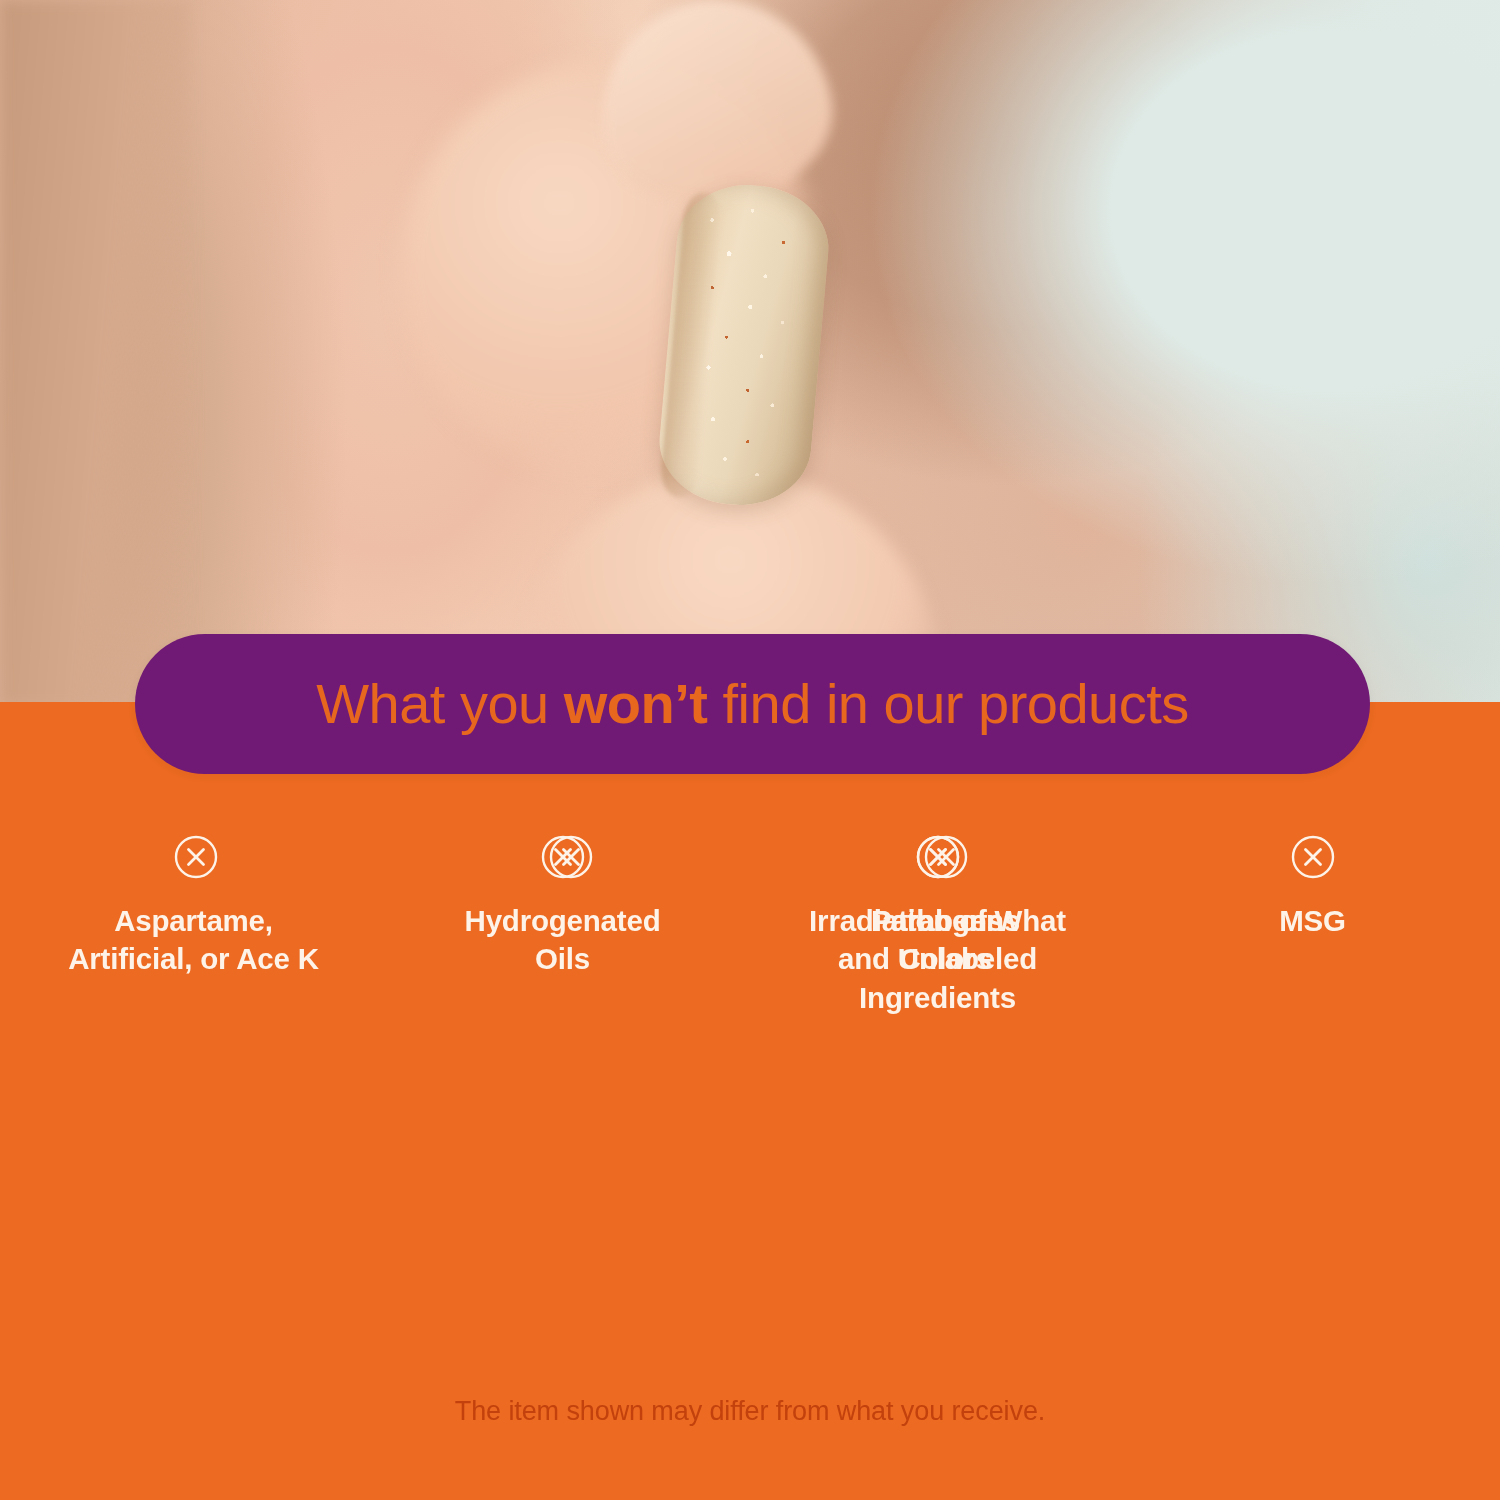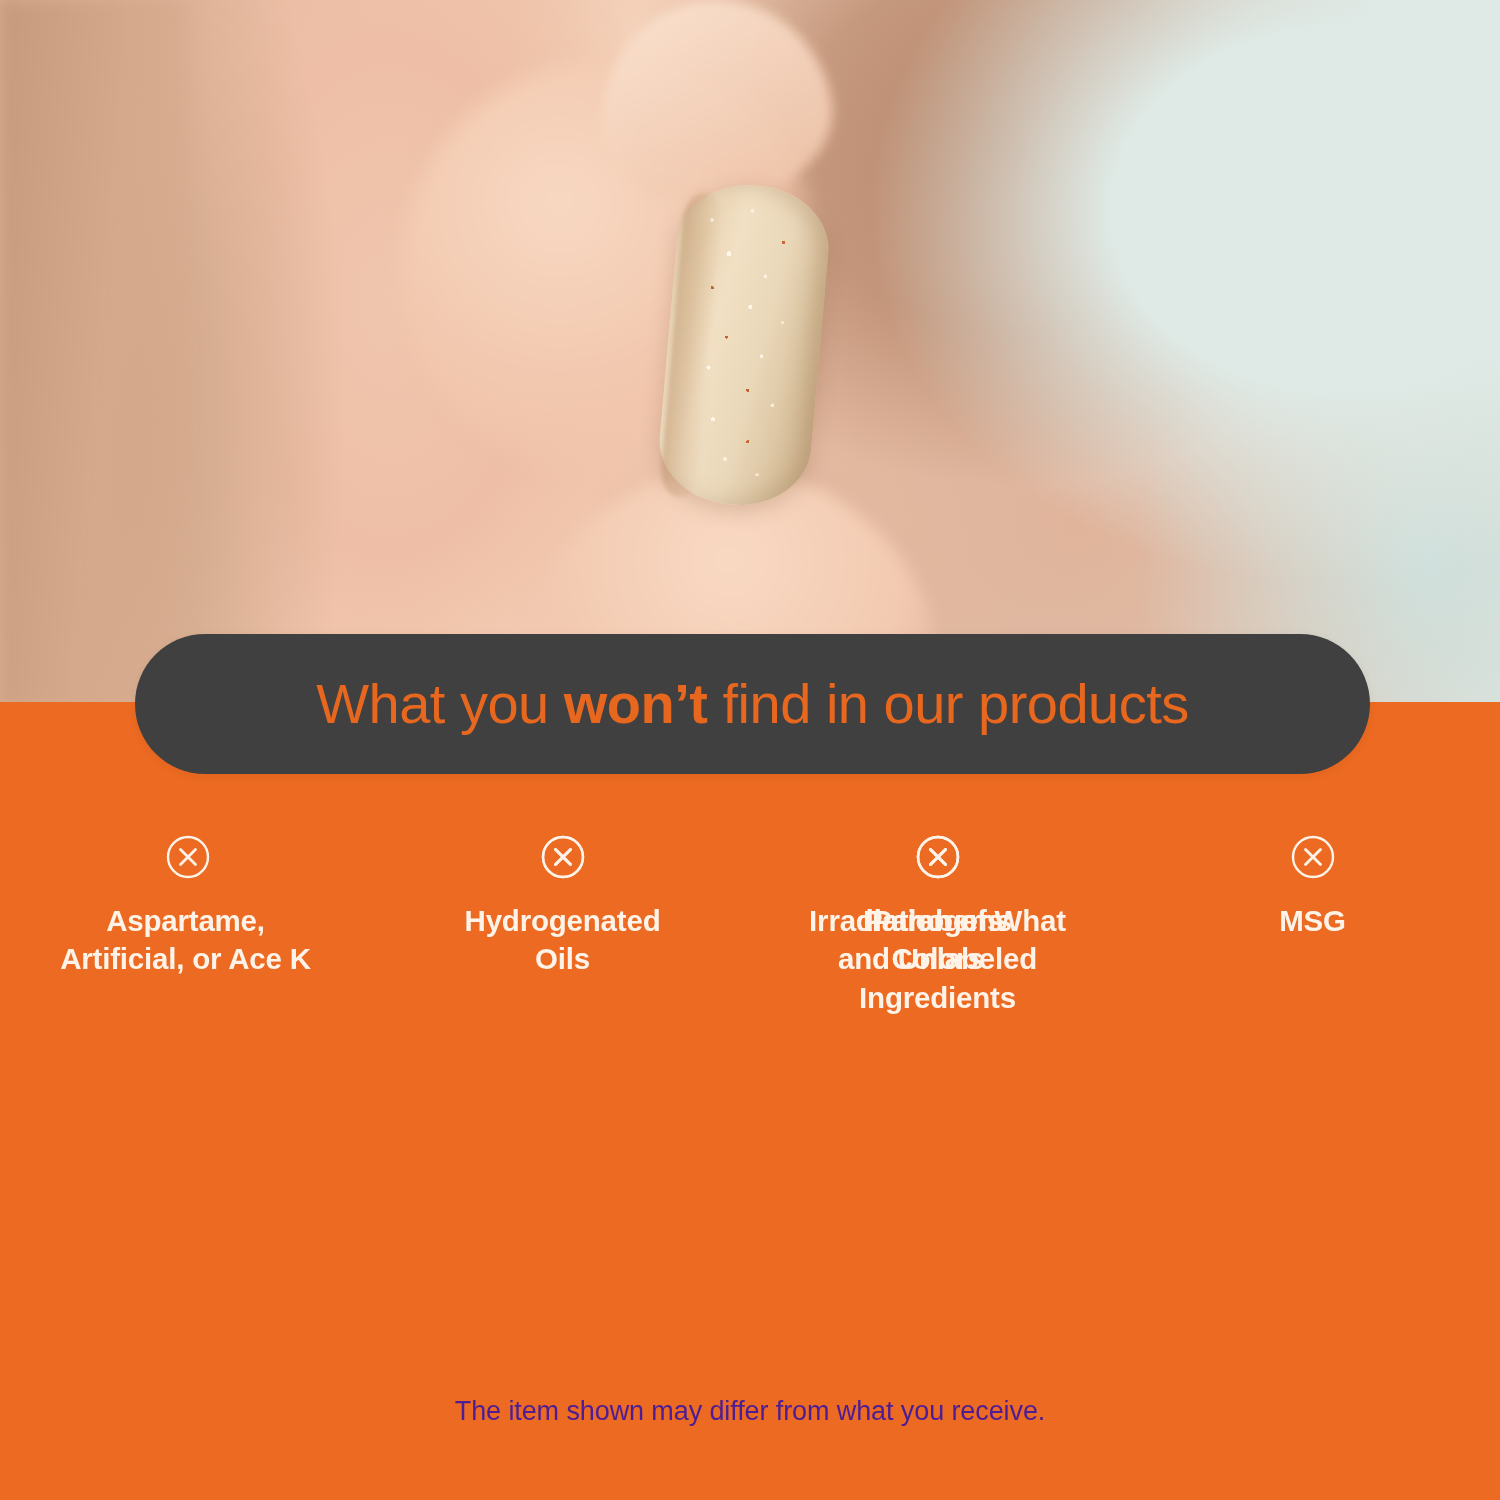--- a/index.html
+++ b/index.html
@@ -96,21 +96,21 @@
 
   
   .panel {
     position:absolute; left:0; top:702px; width:1500px; height:798px;
     background:#ec6a21;
   }
 
   
   .title-pill {
     position:absolute; left:135px; top:634px; width:1235px; height:140px;
-    background:#404040;
+    background:#701a75;
     border-radius:70px;
     display:flex; align-items:center; justify-content:center;
     box-shadow:0 2px 10px rgba(0,0,0,.05);
   }
   .title-text {
     font-size:56px;
     letter-spacing:-0.5px;
     color:#e8671f;
     font-weight:400;
     white-space:nowrap;
@@ -128,21 +128,21 @@
   .cell {
     display:flex; flex-direction:column; align-items:center;
     padding-top:22px;
   }
 
   .grid-row {
     display:grid;
     grid-template-columns:repeat(4, 375px);
     width:1500px;
   }
-  .grid-row.r1 { height:175px; }
+  .grid-row.r1 { height:175px;padding-left:8px; }
   .grid-row.r2 { height:175px; }
   .grid-row.r3 { height:185px; }
 
   .icon-x {
     width:46px; height:46px; flex:none;
     margin-bottom:22px;
   }
   .icon-x svg { display:block; width:46px; height:46px; }
 
   .cell-label {
@@ -155,21 +155,21 @@
     max-width:340px;
   }
 
   
   .c1 .cell-label { transform:translateX(-2px); }
 
   
   .disclaimer {
     position:absolute; left:0; top:1396px; width:1500px;
     text-align:center;
-    color:#4c1d95;
+    color:#c2410c;
     font-size:27px;
     font-weight:400;
     letter-spacing:-0.1px;
   }
 </style>
 </head>
 <body>
 
 <div class="page">
 

